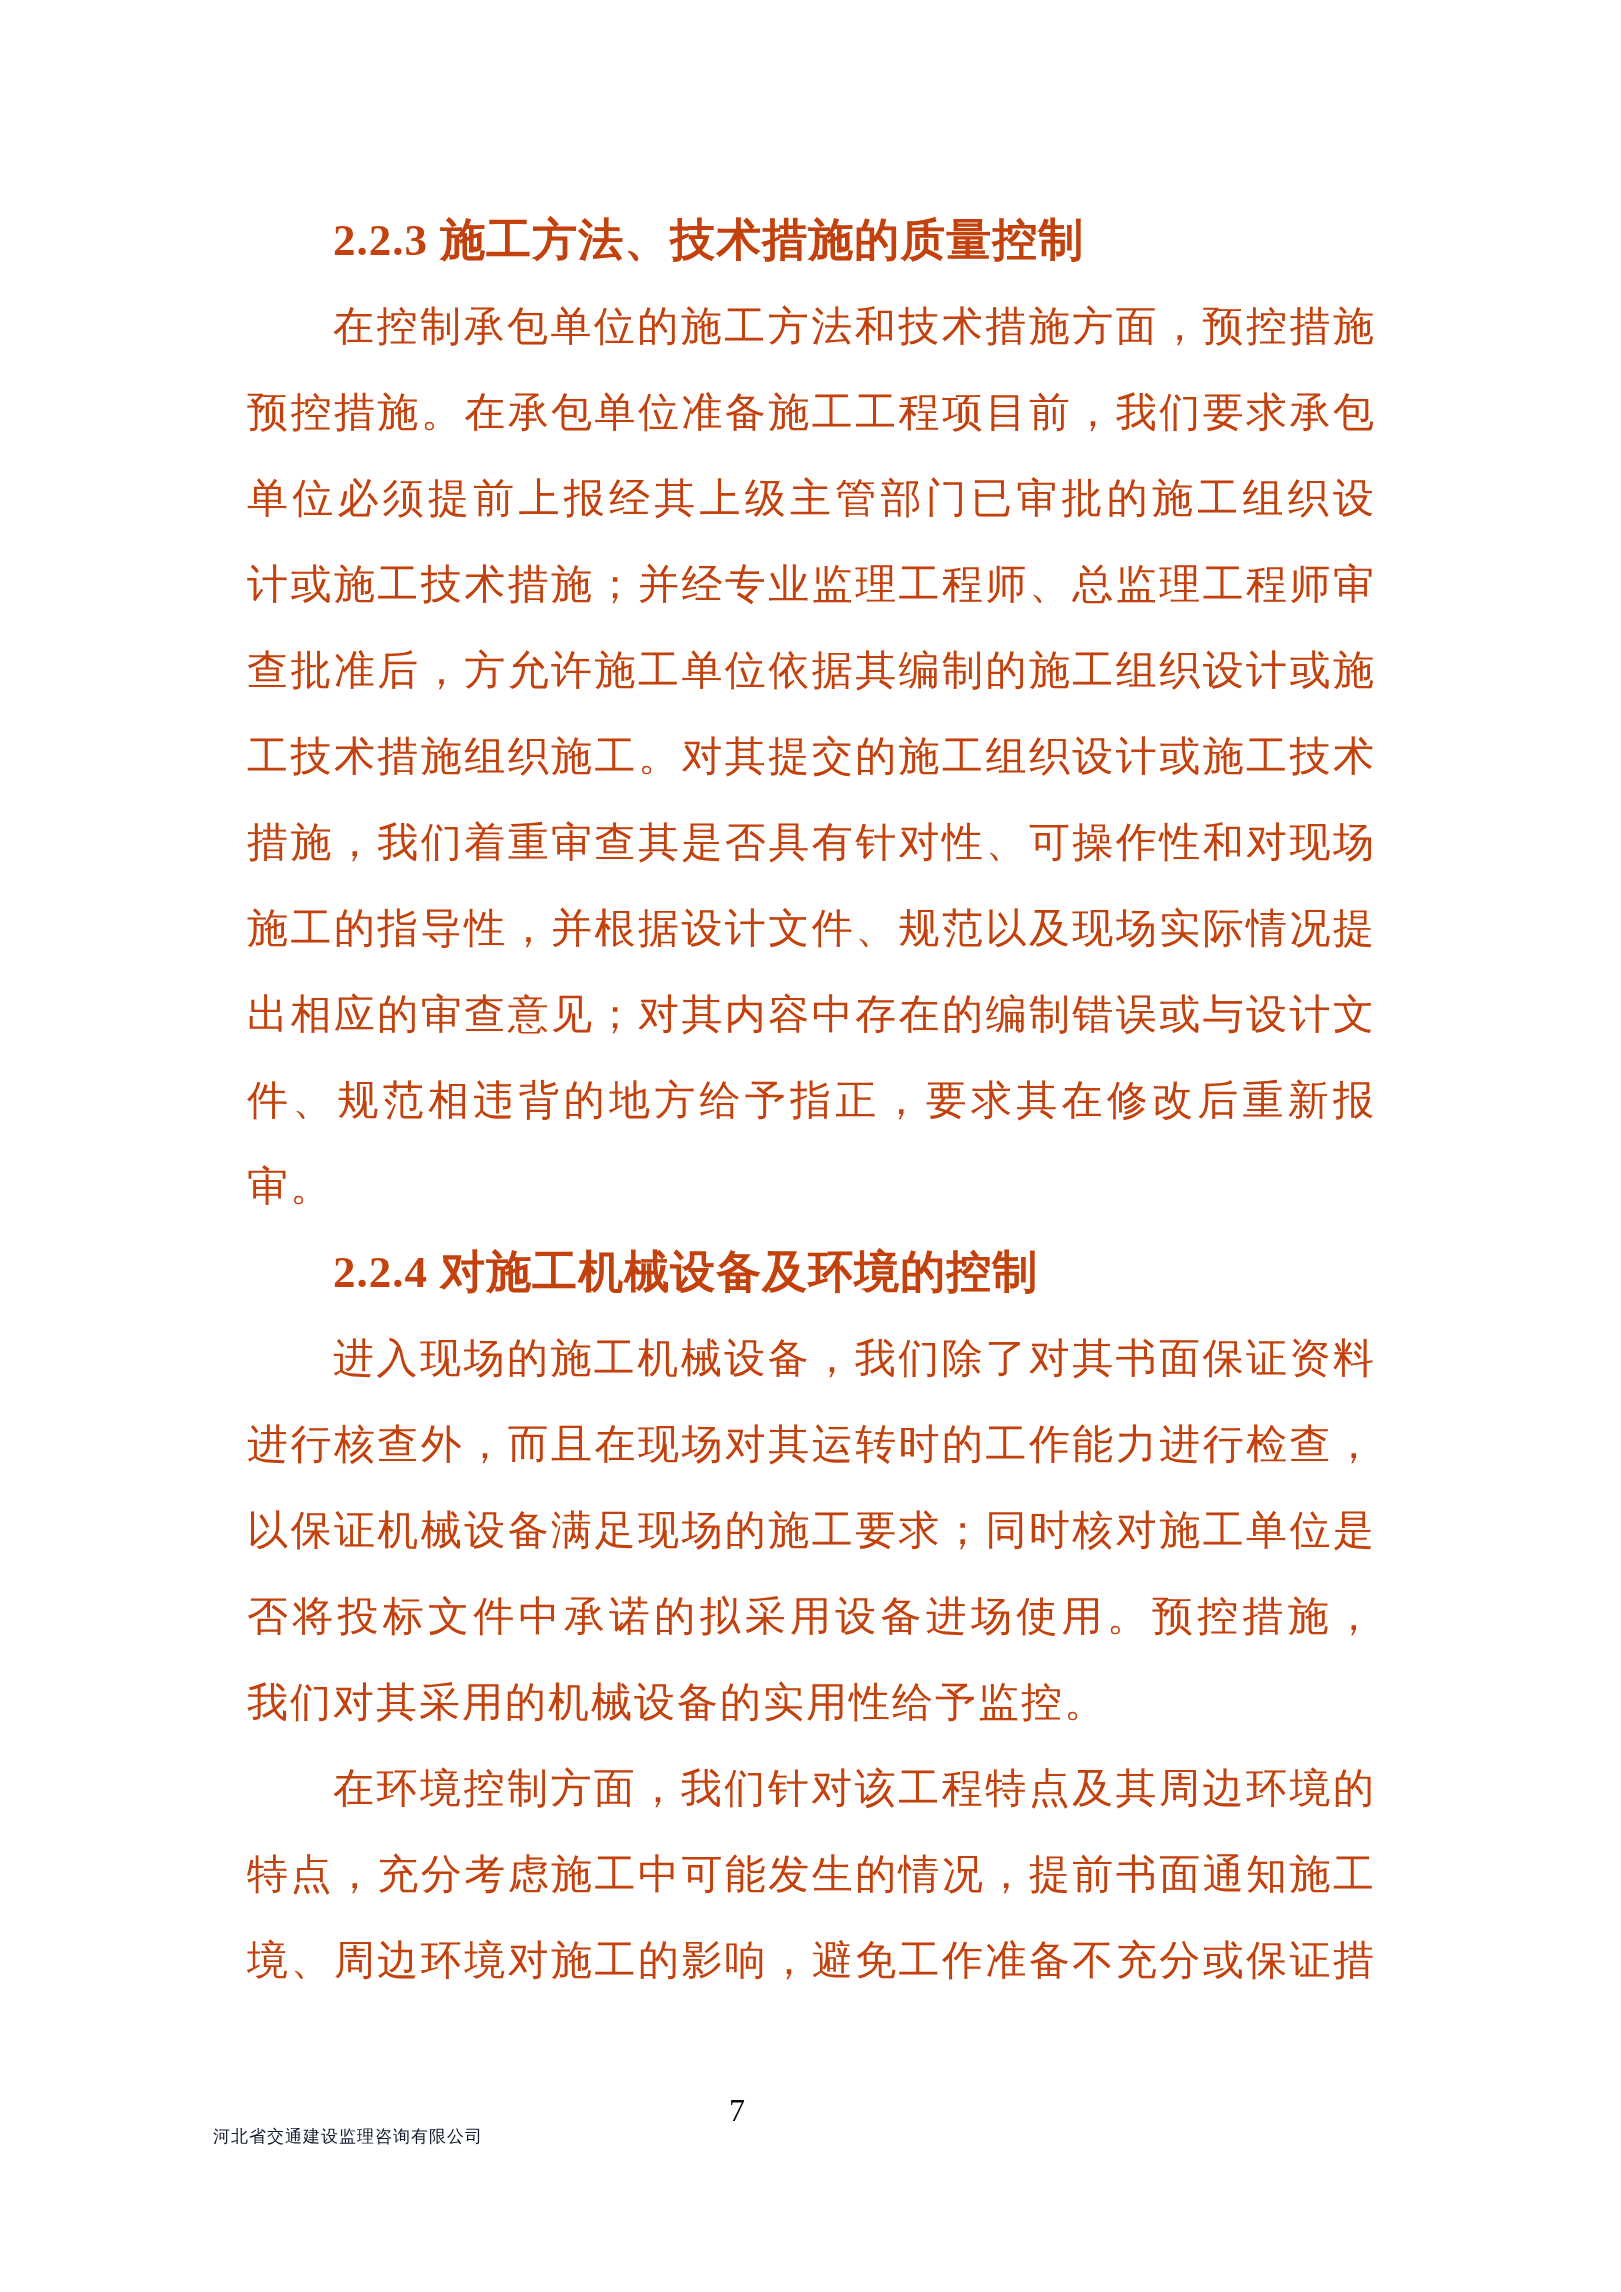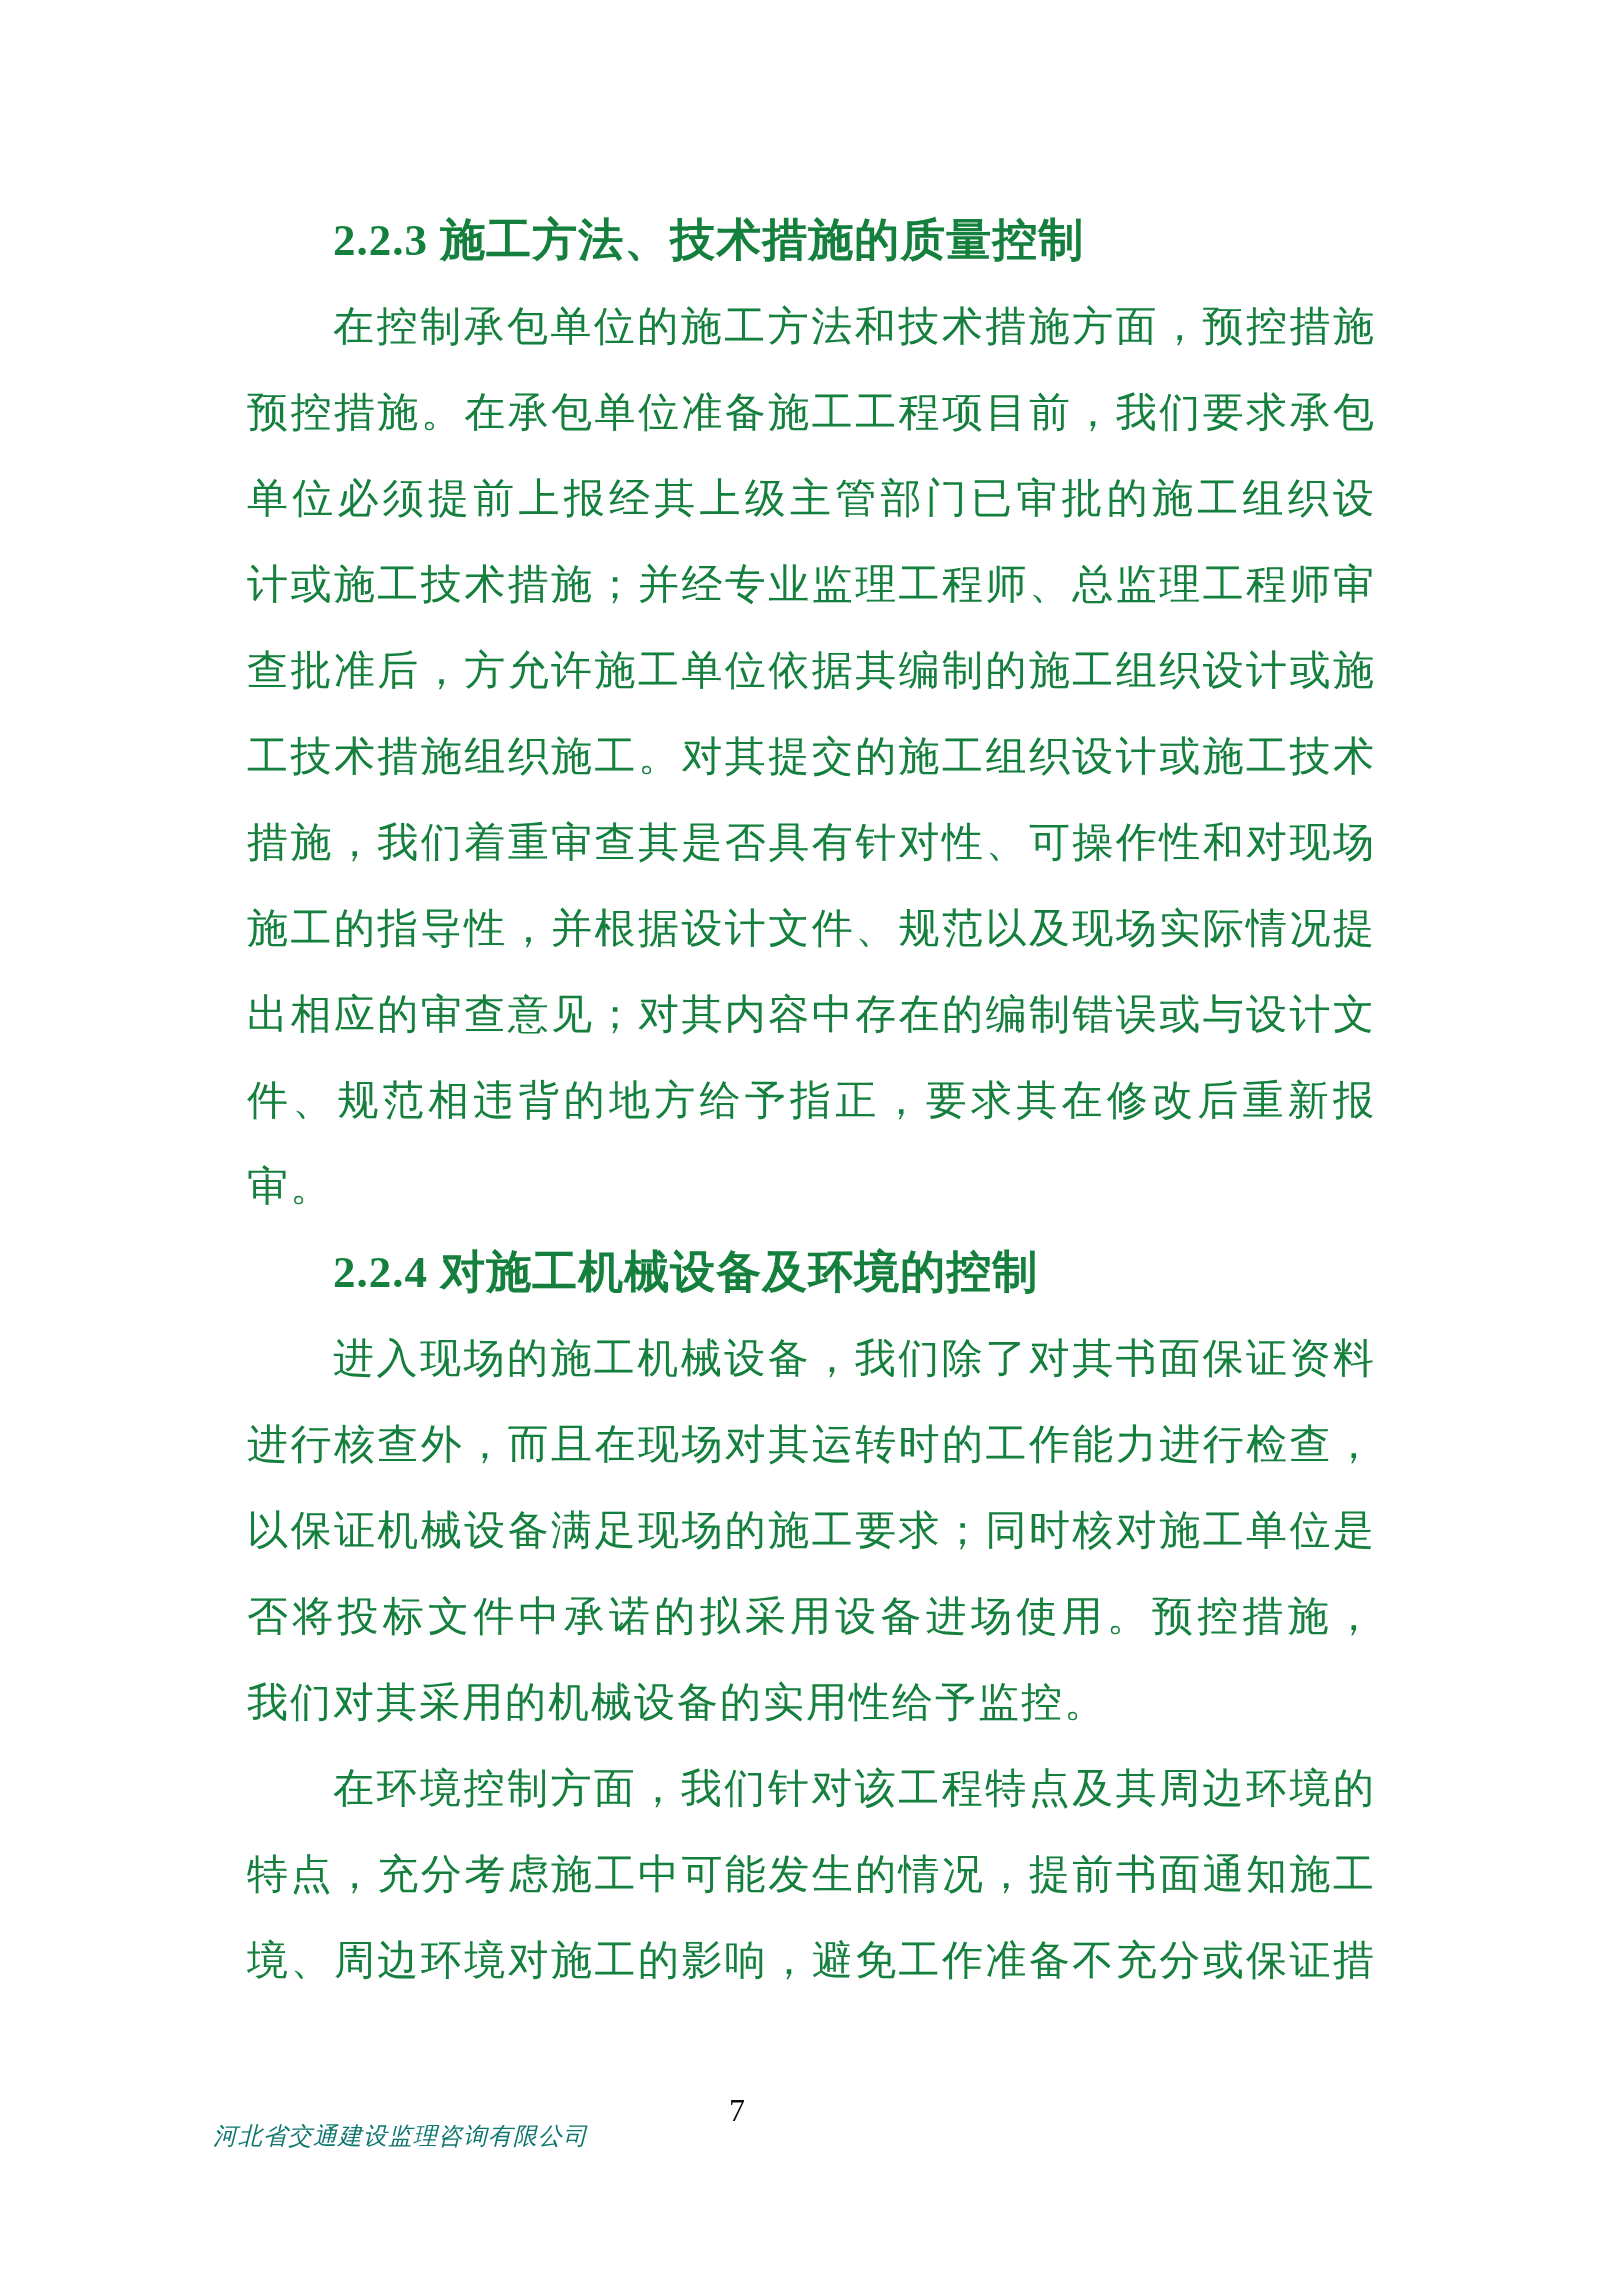--- a/index.html
+++ b/index.html
@@ -22,21 +22,21 @@
     left: 247px;
     top: 197px;
     width: 1127px;
   }
   .row {
     height: 86px;
     line-height: 86px;
     white-space: nowrap;
     font-size: 41px;
     letter-spacing: 2px;
-    color: #15803d;
+    color: #c2410c;
   }
   .row.heading {
     font-size: 45px;
     font-weight: bold;
     padding-left: 86px;
     letter-spacing: 1px;
     white-space: nowrap;
   }
   .row.body.fill {
     white-space: normal;
@@ -58,24 +58,23 @@
     text-align: center;
     font-size: 32px;
     color: #0a0a0a;
   }
   .footer-company {
     position: absolute;
     left: 213px;
     top: 2117px;
     height: 39px;
     line-height: 39px;
-    font-size: 24px;
+    font-size: 17px;
     letter-spacing: 1px;
-    color: #0f766e;
-    font-style: italic;
+    color: #0f172a;
   }
 </style>
 </head>
 <body>
 
 <div class="page">
 
   <div class="content">
       <div class="row heading">2.2.3 施工方法、技术措施的质量控制</div>
       <div class="row body indent fill">在控制承包单位的施工方法和技术措施方面，预控措施</div>

